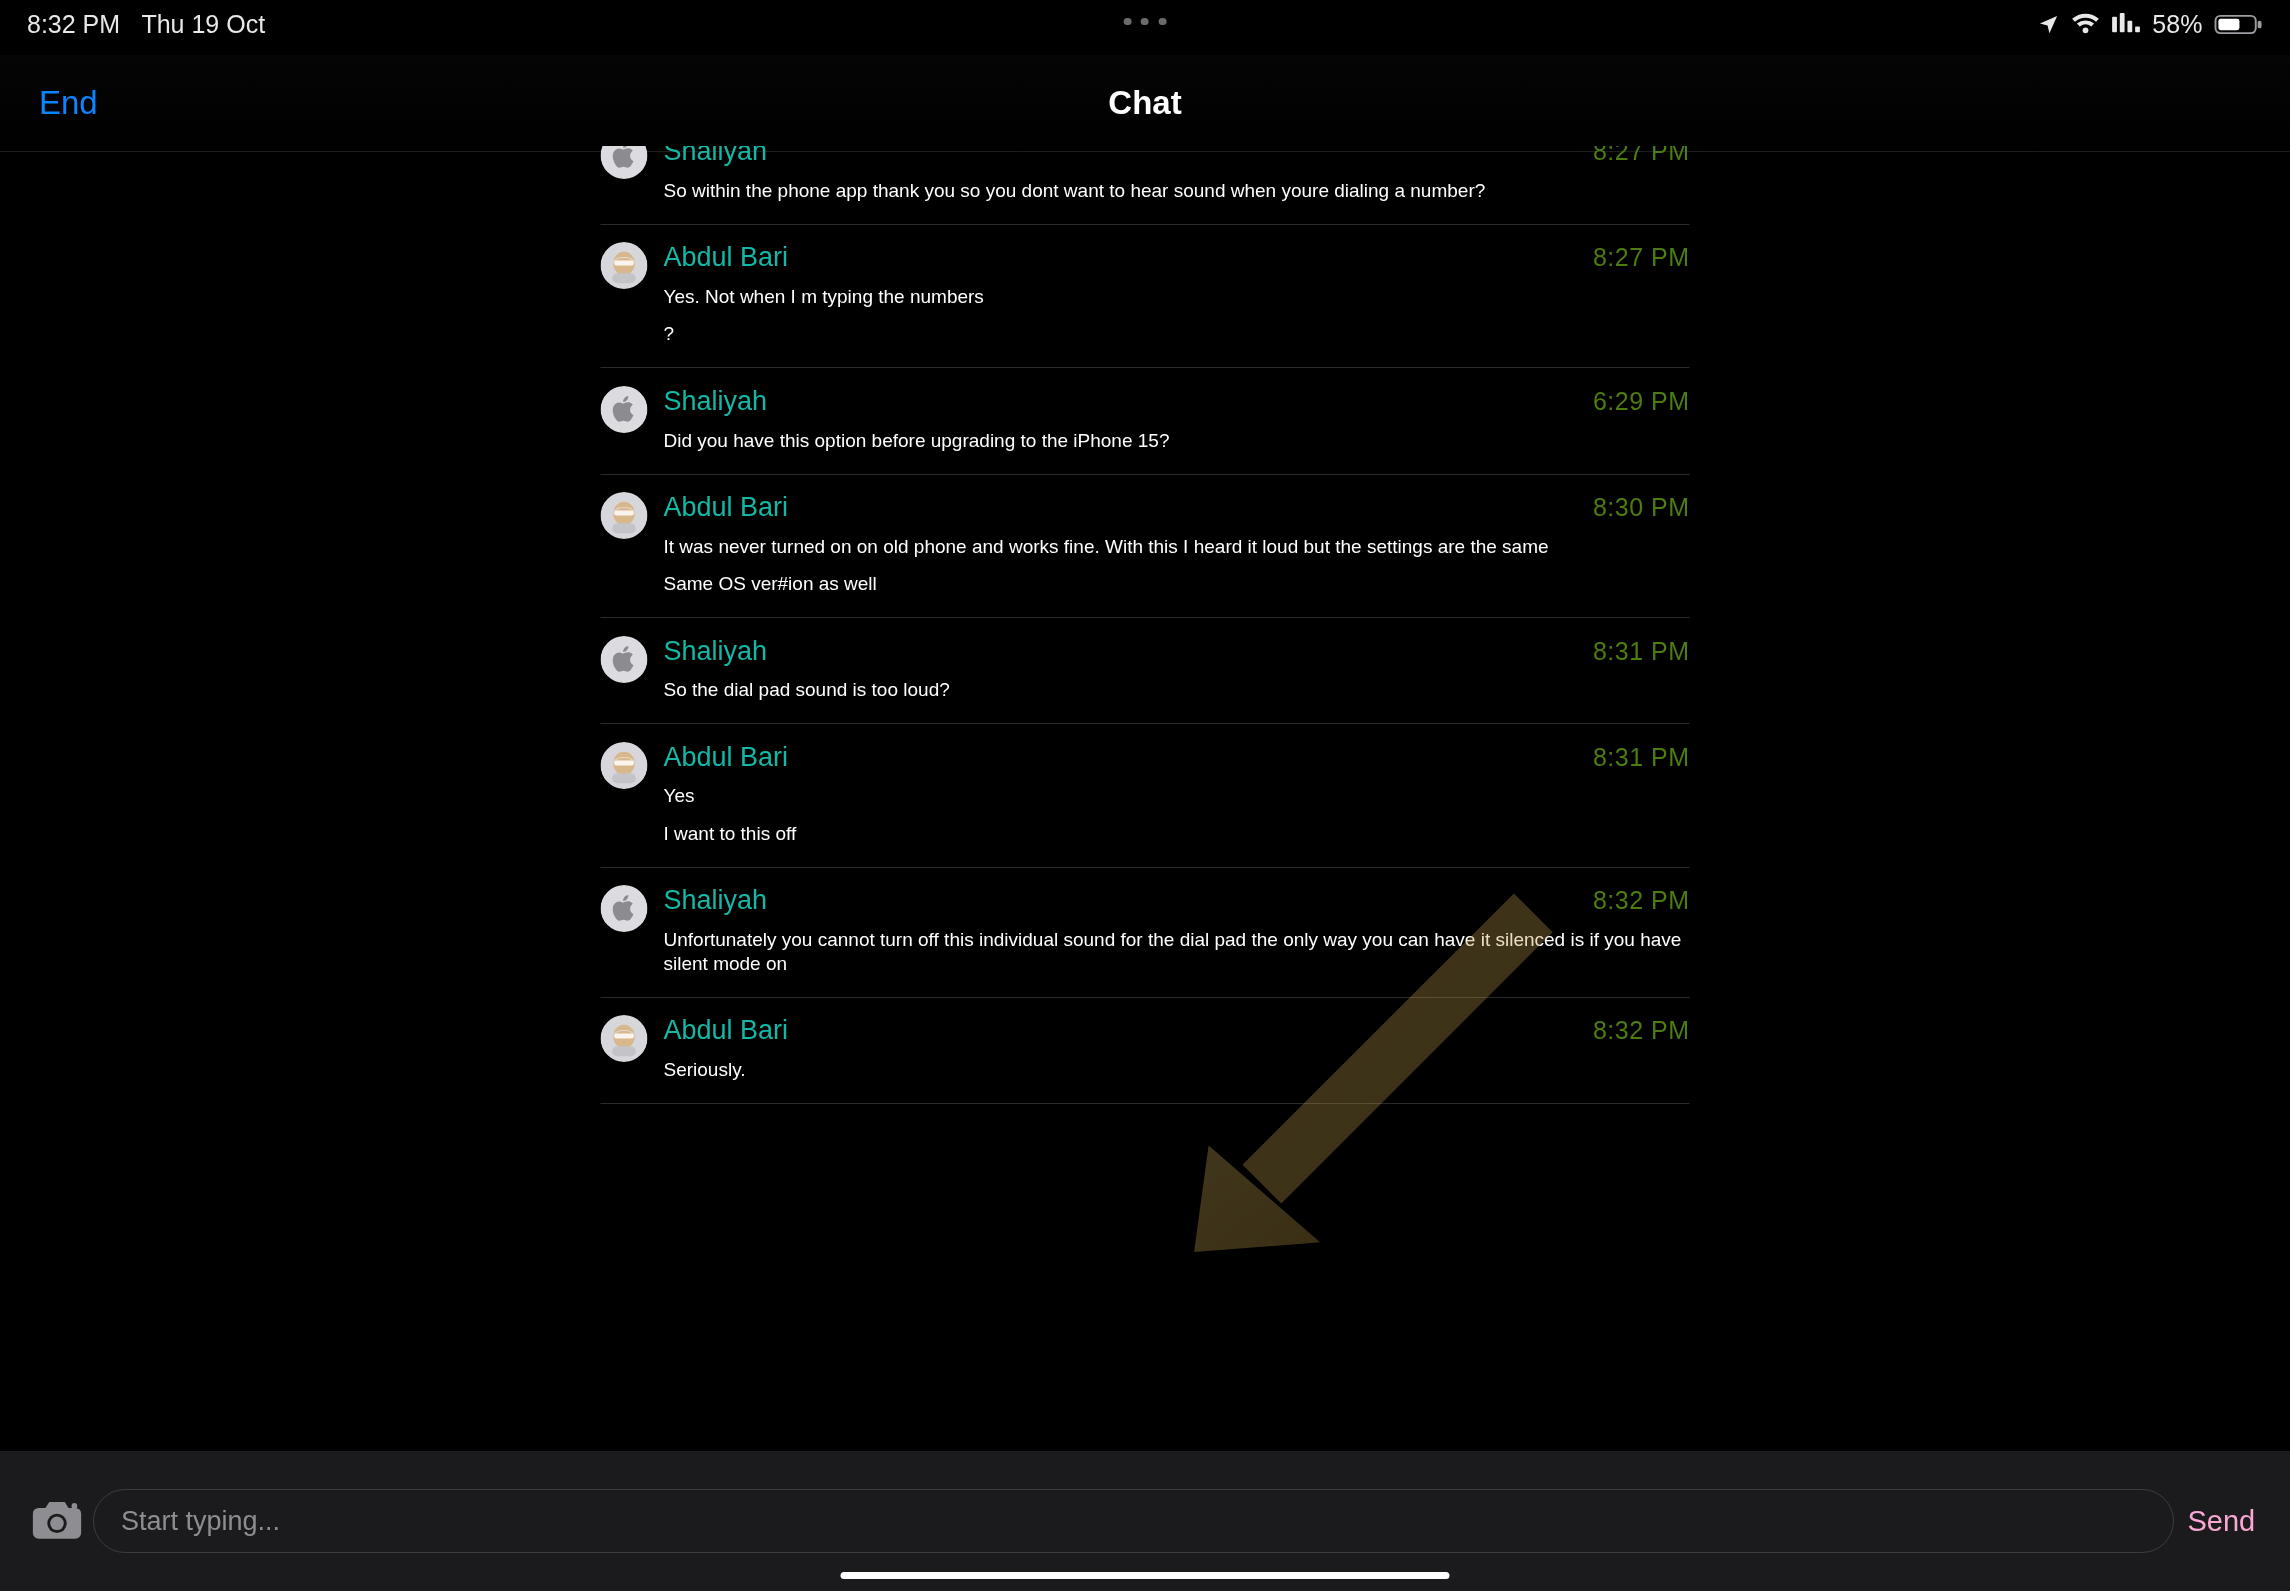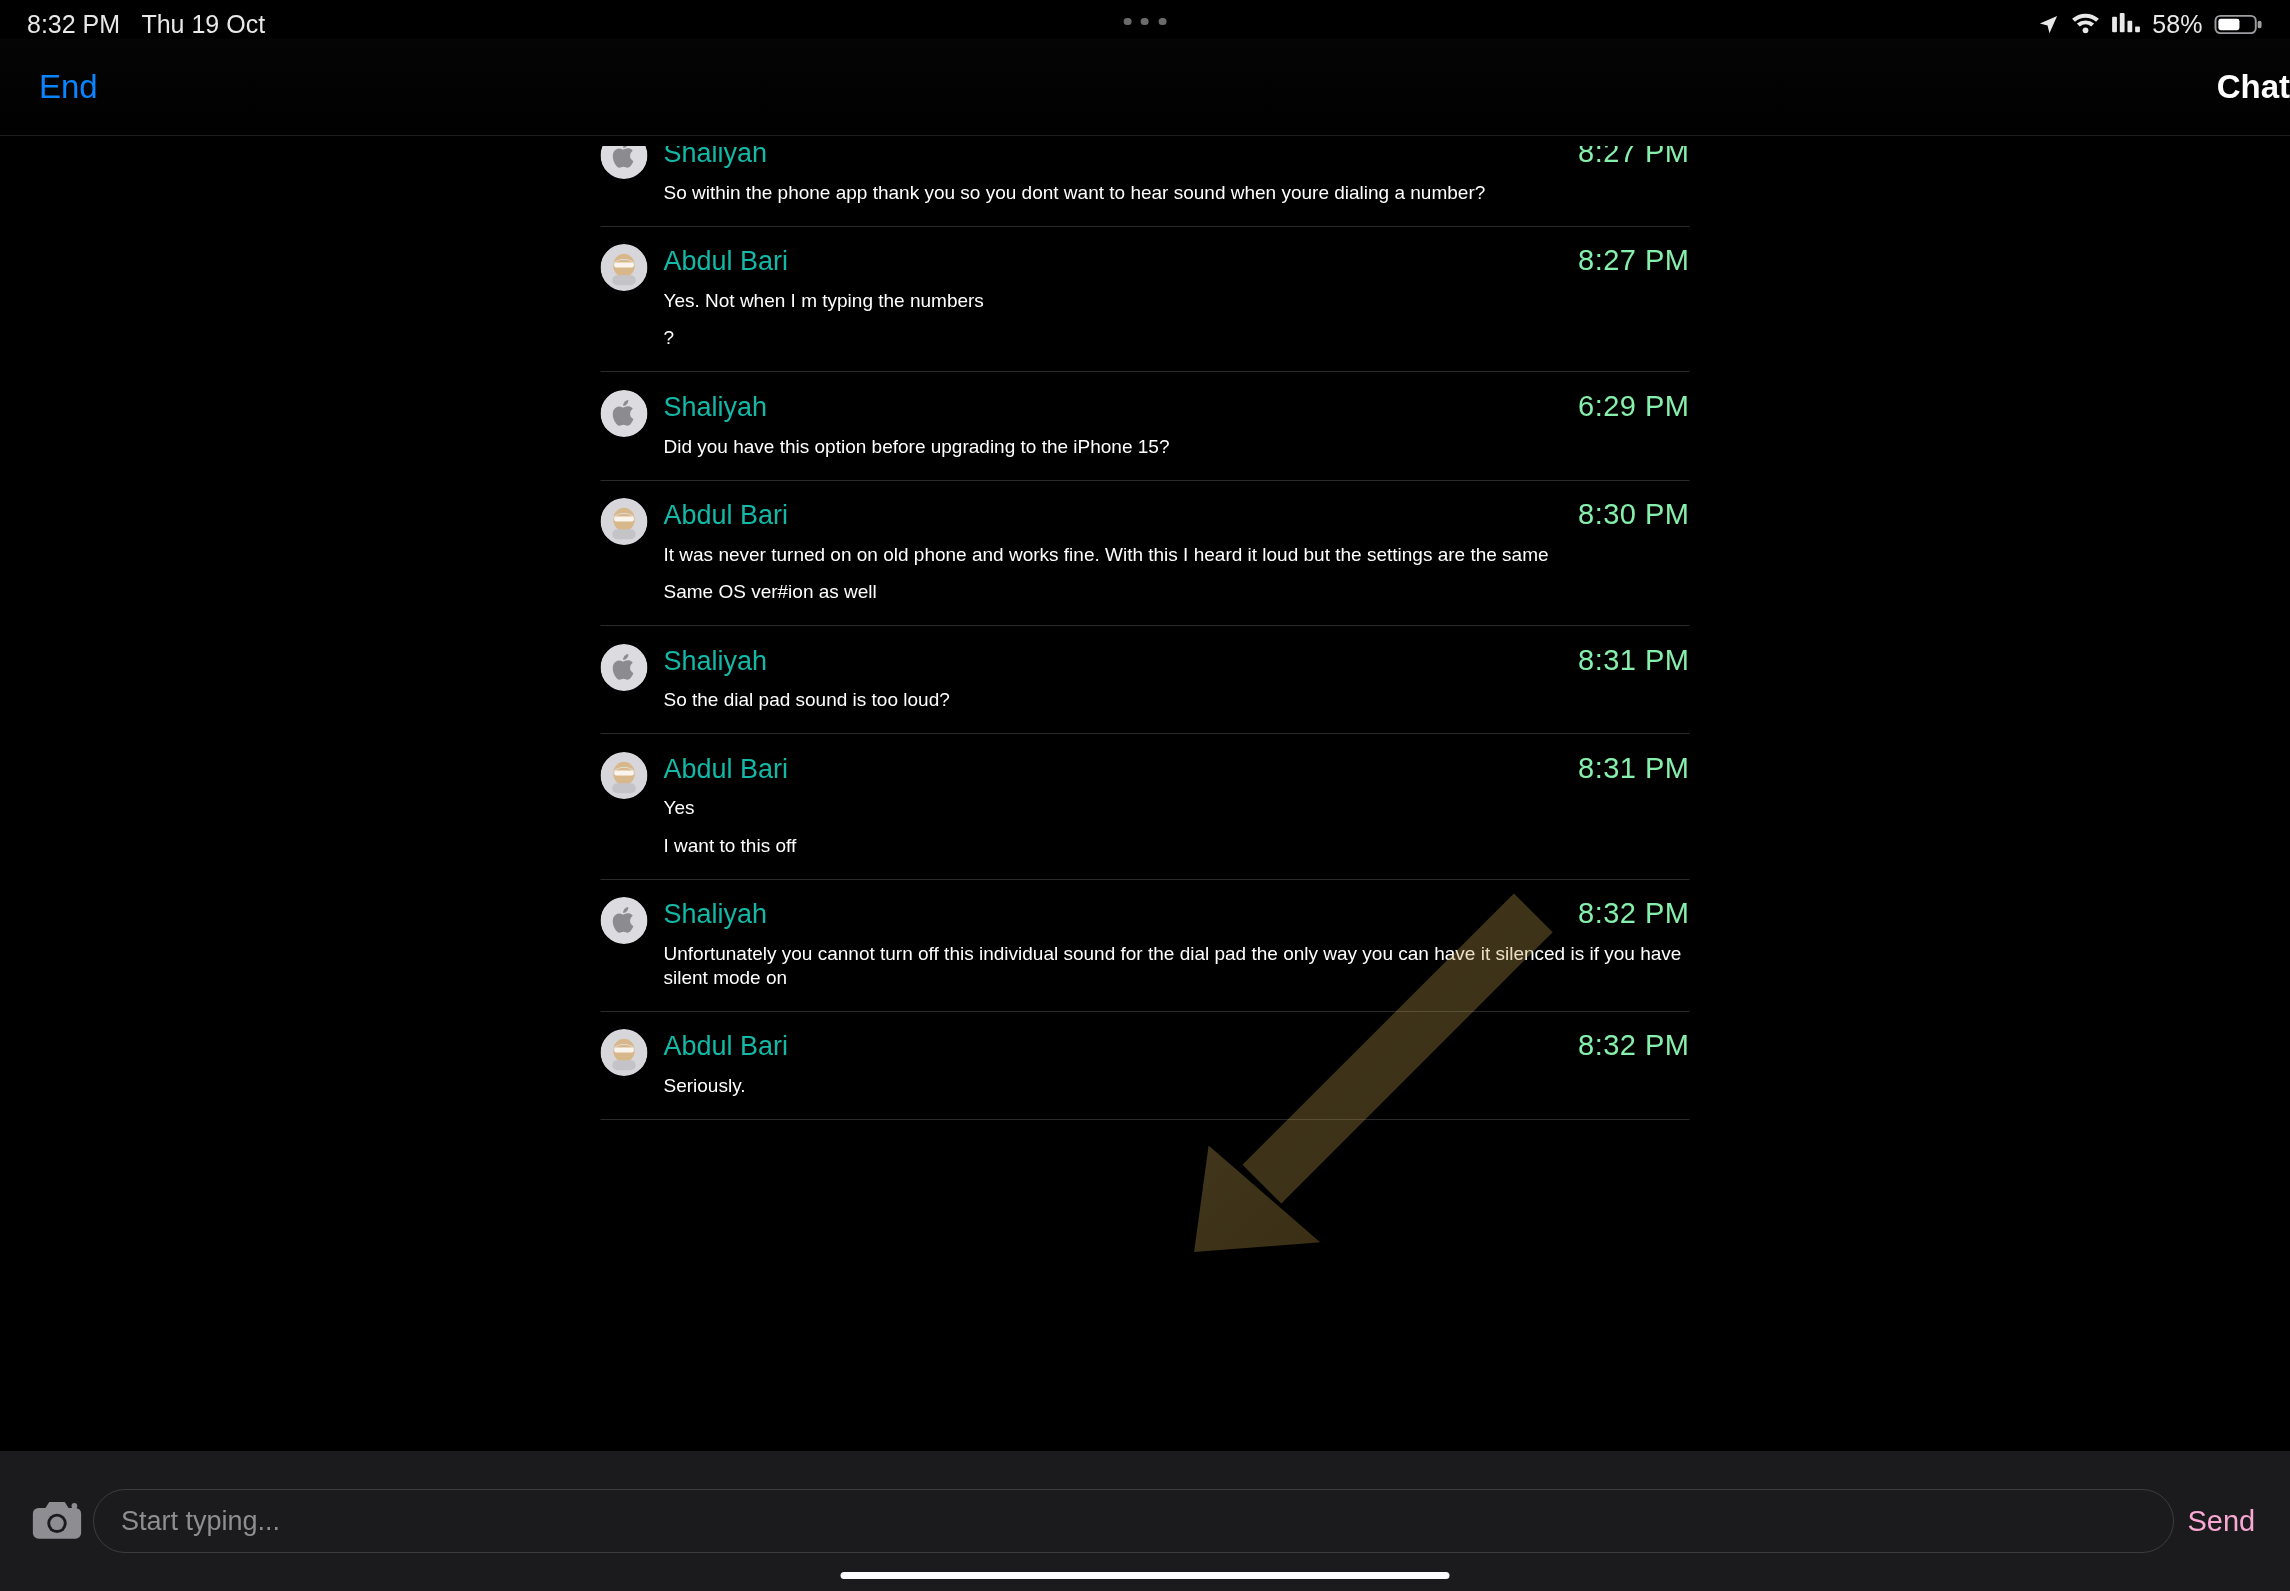--- a/index.html
+++ b/index.html
@@ -34,25 +34,25 @@
     display: flex; gap: 9.7px;
   }
   .grabber span {
     width: 7.8px; height: 7.8px; border-radius: 50%; background: #6b6b6b;
   }
   .icon-svg { display: block; }
 
   
   .nav-bar {
     position: absolute;
-    top: 39px; left: 0; right: 0;
+    top: 55px; left: 0; right: 0;
     height: 97px;
     display: flex;
     align-items: center;
-    justify-content: flex-end;
+    justify-content: center;
     border-bottom: 1px solid #1d1d1d;
     background: linear-gradient(to bottom, rgba(50,50,50,0.10), rgba(0,0,0,0));
   }
   .nav-title {
     font-size: 33px;
     font-weight: 600;
   }
   .nav-left {
     position: absolute;
     left: 39px;
@@ -98,22 +98,22 @@
     justify-content: space-between;
     align-items: baseline;
     margin-bottom: 11.6px;
   }
   .author {
     font-size: 27px;
     font-weight: 500;
     color: #14b8a6;
   }
   .timestamp {
-    font-size: 29px;
-    color: #86efac;
+    font-size: 25px;
+    color: #4d7c0f;
     letter-spacing: 0.5px;
     text-align: center;
   }
   .body {
     font-size: 19px;
     line-height: 1.25;
     color: #ffffff;
     font-weight: 400;
   }
   .body p { margin: 0; }

